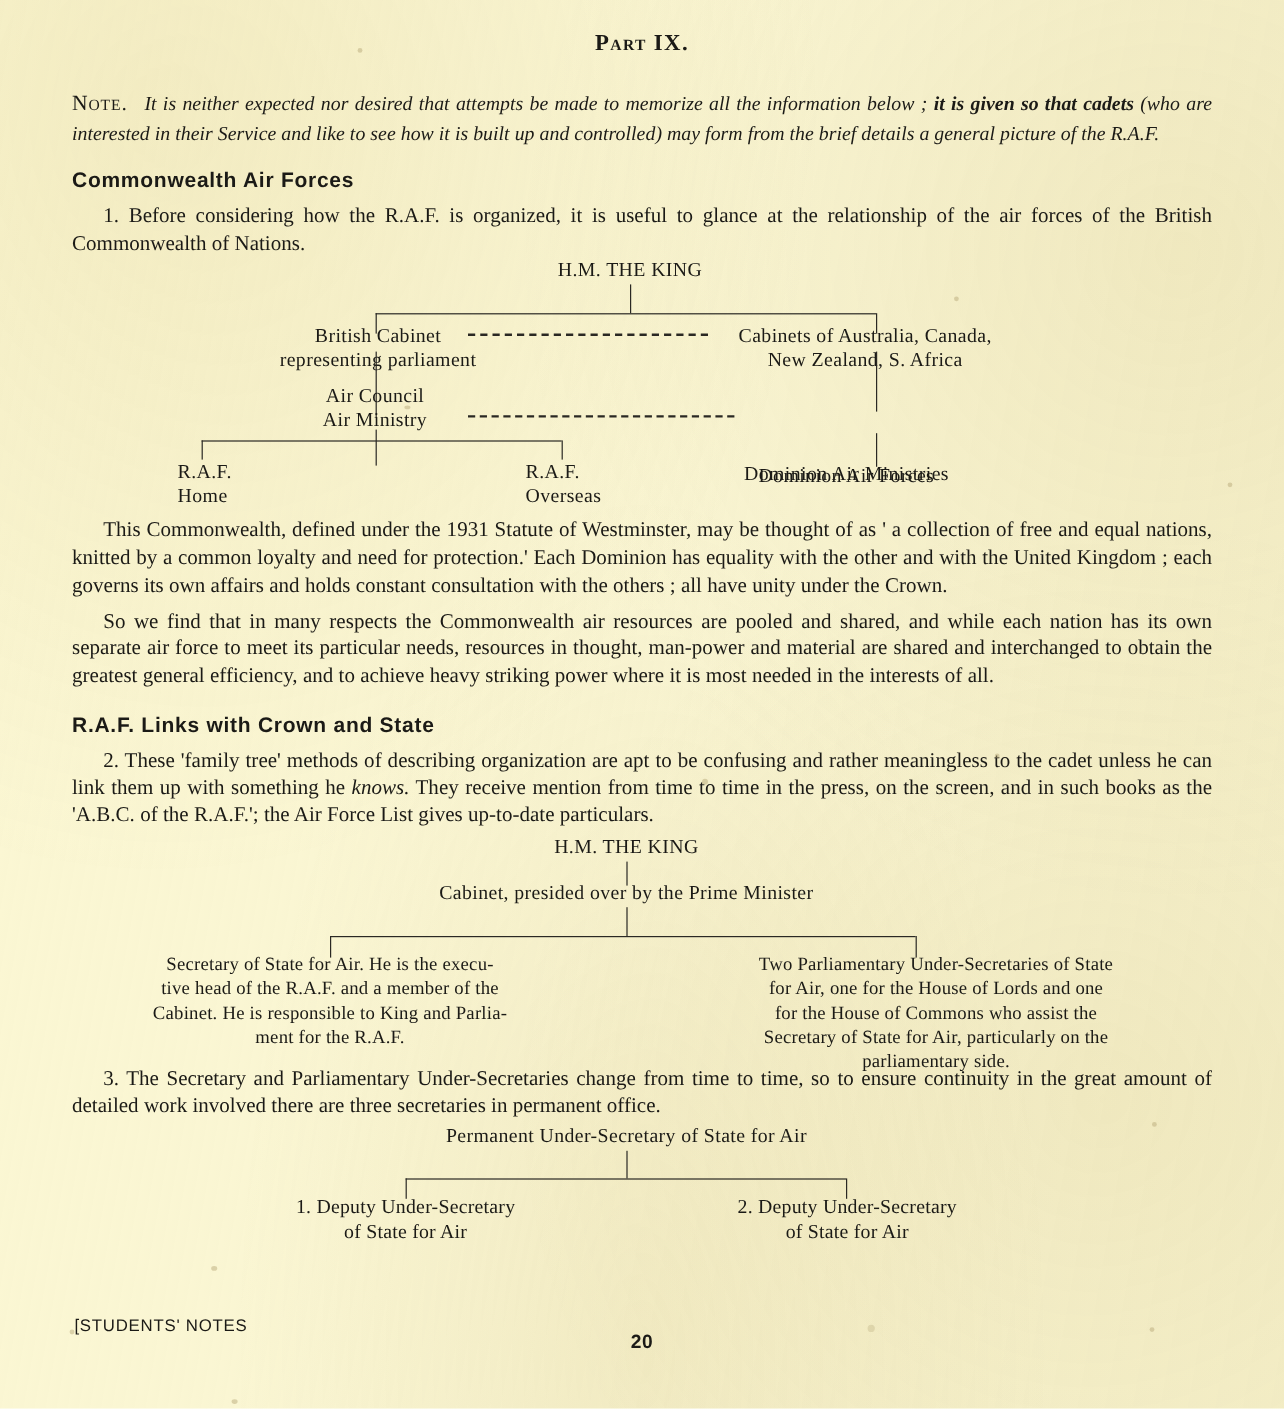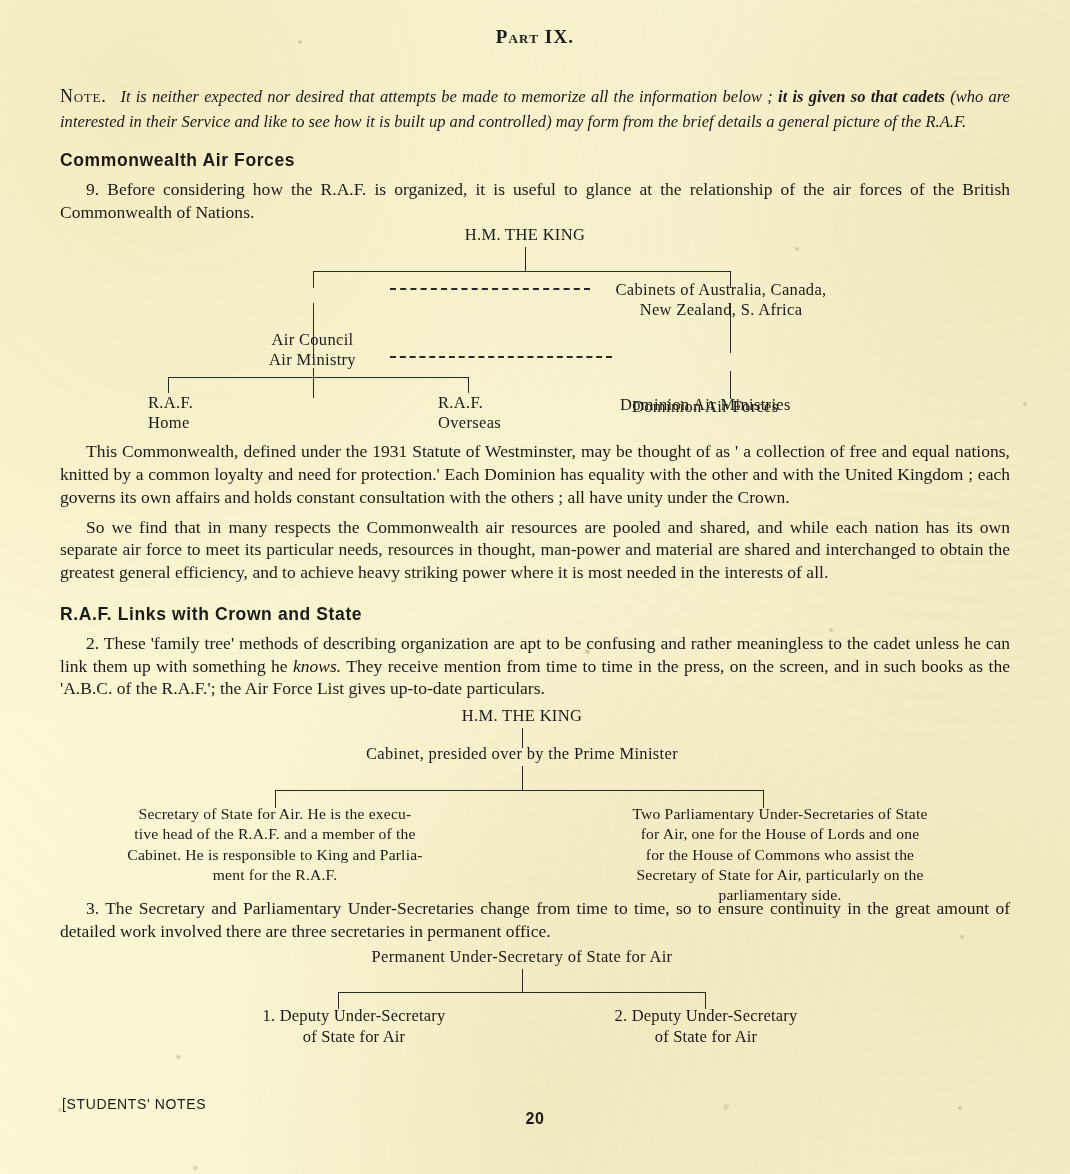--- a/index.html
+++ b/index.html
@@ -55,21 +55,21 @@
     font-weight: bold;
     letter-spacing: .055em;
     margin: 22px 0 0 0;
   }
 
   .note {
     font-style: italic;
     font-size: 16.5px;
     line-height: 1.42;
     text-align: justify;
-    margin: 36px 0 0 0;
+    margin: 26px 0 0 0;
     letter-spacing: .002em;
   }
   .note .note-label {
     font-style: normal;
     font-variant: small-caps;
     font-size: 18px;
     letter-spacing: .04em;
     padding-right: 14px;
   }
   .note .tail { font-weight: bold; }
@@ -174,33 +174,37 @@
 
     <h1 class="part-title">Part IX.</h1>
 
 
     <p class="note">
       <span class="note-label">Note.</span><span>It is neither expected nor desired that attempts be made to memorize all the information below ; </span><span class="tail">it is given so that cadets </span><span>(who are interested in their Service and like to see how it is built up and controlled) may form from the brief details a general picture of the R.A.F.</span>
     </p>
 
     <h3 class="section-head">Commonwealth Air Forces</h3>
 
-    <p class="body">9. Before considering how the R.A.F. is organized, it is useful to glance at the relationship of the air forces of the British Commonwealth of Nations.</p>
+    <p class="body">1. Before considering how the R.A.F. is organized, it is useful to glance at the relationship of the air forces of the British Commonwealth of Nations.</p>
 
     <div class="diagram" id="diagram1">
 
       <div class="d-node center" style="left:465px; top:0px;">H.M. THE KING</div>
 
       <div class="d-line-v" style="left:465px; top:22px; height:24px;"></div>
 
       <div class="d-line-h" style="left:253px; top:46px; width:417px;"></div>
 
       <div class="d-line-v" style="left:253px; top:46px; height:17px;"></div>
       <div class="d-line-v" style="left:670px; top:46px; height:17px;"></div>
 
+      <div class="d-node" style="left:140px; top:55px; text-align:center; width:230px;">
+        <div>British  Cabinet</div>
+        <div>representing   parliament</div>
+      </div>
 
       <div class="d-node" style="left:516px; top:55px; text-align:center; width:290px;">
         <div>Cabinets of Australia, Canada,</div>
         <div>New  Zealand,  S.  Africa</div>
       </div>
 
       <div class="d-dashed" style="left:330px; top:63px; width:200px;"></div>
 
       <div class="d-line-v" style="left:253px; top:78px; height:55px;"></div>
 
@@ -279,21 +283,21 @@
     <div class="diagram" id="diagram3">
 
       <div class="d-node center" style="left:462px; top:0px;">Permanent Under-Secretary of State for Air</div>
 
       <div class="d-line-v" style="left:462px; top:22px; height:23px;"></div>
 
       <div class="d-line-h" style="left:278px; top:45px; width:367px;"></div>
       <div class="d-line-v" style="left:278px; top:45px; height:17px;"></div>
       <div class="d-line-v" style="left:645px; top:45px; height:17px;"></div>
 
-      <div class="d-block" style="left:116px; top:58px; width:356px; font-size:16.5px;">
+      <div class="d-block" style="left:100px; top:58px; width:356px; font-size:16.5px;">
         <div>1.  Deputy Under-Secretary</div>
         <div>of State for Air</div>
       </div>
 
       <div class="d-block" style="left:468px; top:58px; width:356px; font-size:16.5px;">
         <div>2.  Deputy Under-Secretary</div>
         <div>of State for Air</div>
       </div>
     </div>
 

